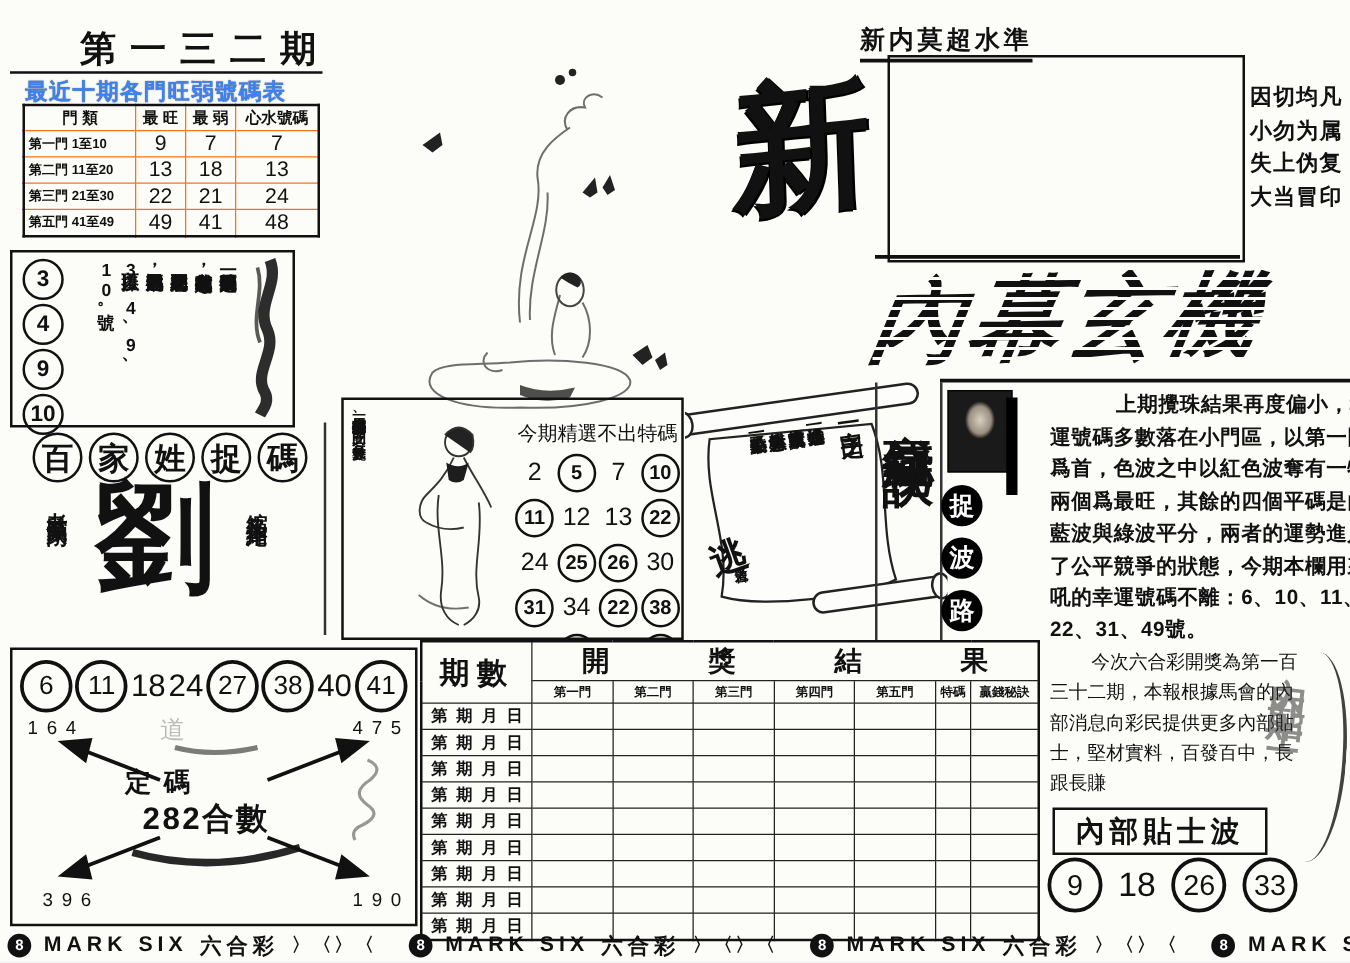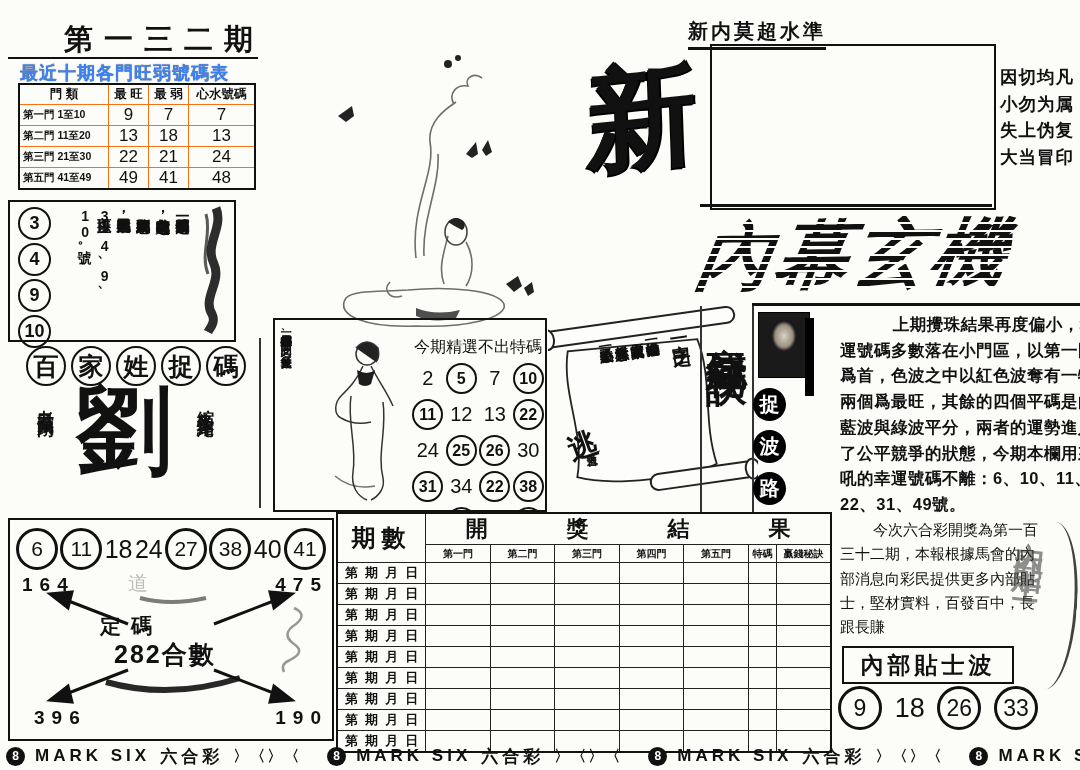--- a/index.html
+++ b/index.html
@@ -90,21 +90,21 @@
   .secret-par{left:812px;top:312px;width:264px;height:202px;font-size:16.5px;font-weight:bold;
               line-height:1.56;text-indent:3.2em;letter-spacing:.5px;margin-left:28px;}
   .par-bar{left:805px;top:318px;width:9px;height:78px;background:#000;}
 
   
   .fixed-box{left:8px;top:518px;width:322px;height:219px;border:2.5px solid #111;}
   .fixed-nums{position:absolute;left:6px;top:8px;width:310px;display:flex;justify-content:space-between;
               align-items:center;}
   .bignum{font-size:25px;height:36px;display:flex;align-items:center;justify-content:center;}
   .bignum.c{width:36px;border:3px solid #111;border-radius:50%;font-size:21px;}
-  .corner{font-size:19px;letter-spacing:7px;font-weight:bold;}
+  .corner{font-size:15px;letter-spacing:7px;}
   .c-tl{left:12px;top:54px;} .c-tr{right:4px;top:54px;} .c-bl{left:12px;bottom:10px;margin-left:12px;} .c-br{right:4px;bottom:10px;}
   .fx-label{left:90px;top:92px;font-size:21px;font-weight:900;letter-spacing:10px;}
   .fx-value{left:104px;top:118px;font-size:25px;font-weight:900;letter-spacing:2px;}
   .fixed-svg{position:absolute;left:0;top:0;}
 
   
   table.results{left:336px;top:512px;position:absolute;border-collapse:collapse;table-layout:fixed;
                 width:496px;border:2px solid #111;background:#fcfcf9;}
   table.results th,table.results td{border:1px solid #222;padding:0;}
   .th-issue{font-size:24px;font-weight:700;letter-spacing:6px;}

